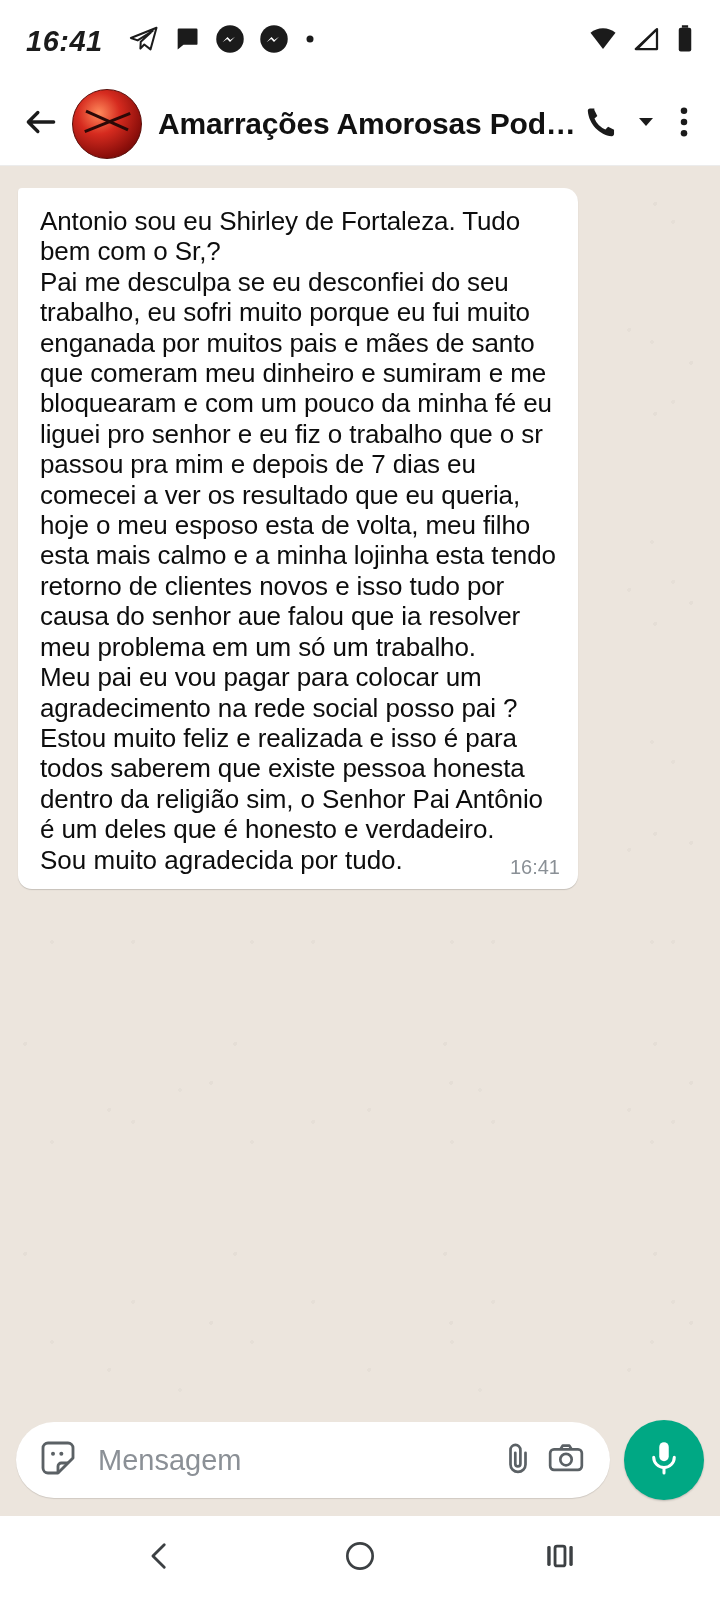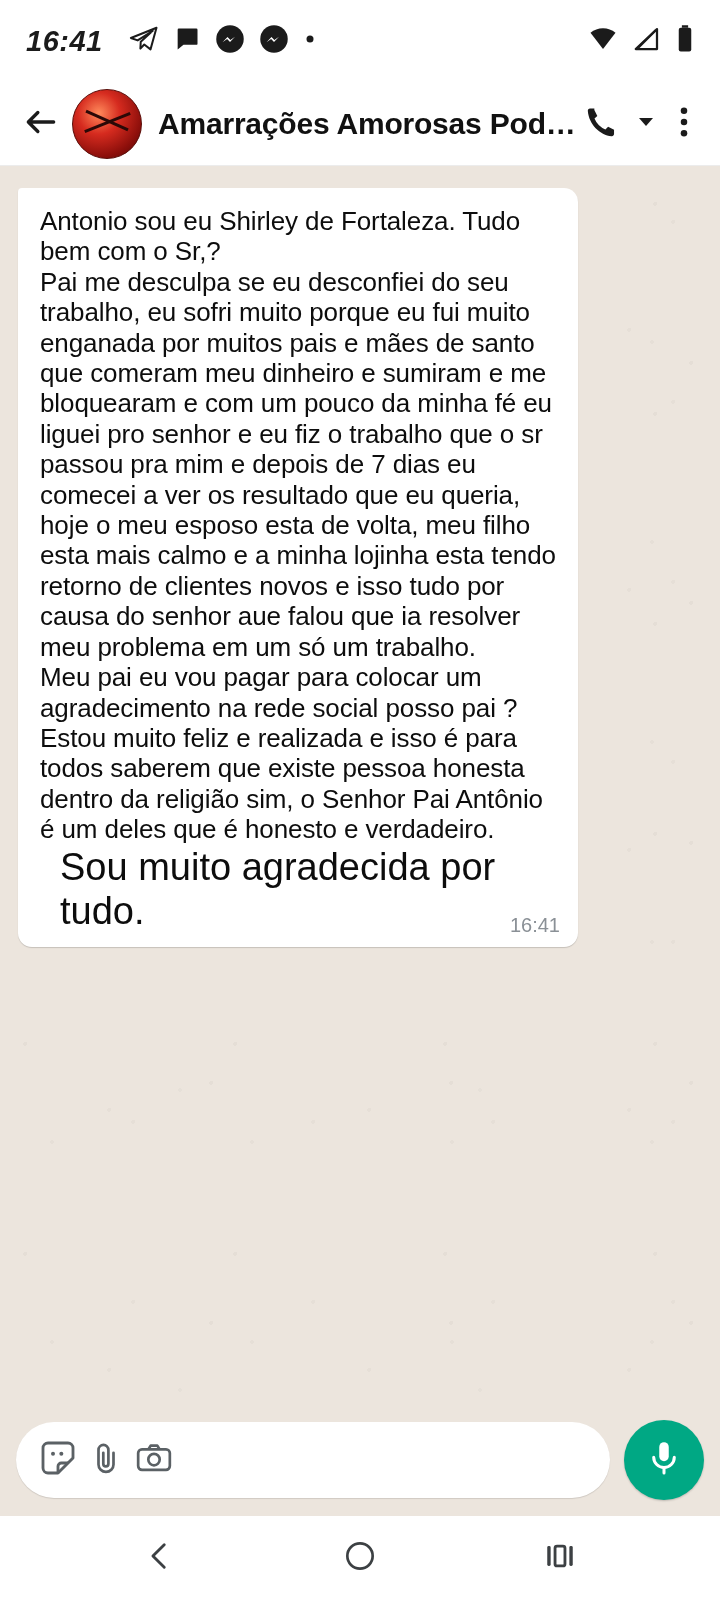--- a/index.html
+++ b/index.html
@@ -160,25 +160,24 @@
     right: 18px;
     bottom: 10px;
     font-size: 20px;
     color: #8a9096;
   }
   .bubble-lastline {
     display: flex;
     align-items: flex-end;
   }
   .bubble-lastline .lastline-text {
-    font-size: 38px;
+    font-size: 26px;
     line-height: 1.17;
     color: #0d0d0d;
     flex: 1 1 auto;
-    margin-left: 20px;
   }
 
   
   .composer {
     flex: 0 0 auto;
     height: 112px;
     display: flex;
     align-items: center;
     padding: 0 16px;
     background: #ece5dd;
@@ -348,20 +347,21 @@
       <div class="pill-icon">
         <span>
           <svg width="40" height="40" viewBox="0 0 24 24">
               <path d="M14 3H6a3 3 0 00-3 3v12a3 3 0 003 3h6l9-9V6a3 3 0 00-3-3z" fill="none" stroke="#5b6165" stroke-width="1.7" stroke-linejoin="round"></path>
               <path d="M12 21v-4a2 2 0 012-2h4" fill="none" stroke="#5b6165" stroke-width="1.7" stroke-linejoin="round"></path>
               <circle cx="9" cy="9.5" r="1.2" fill="#5b6165"></circle>
               <circle cx="14" cy="9.5" r="1.2" fill="#5b6165"></circle>
             </svg>
         </span>
       </div>
+      <input class="msg-input" type="text" placeholder="Mensagem" style="">
       <div class="pill-icon">
         <span>
           <svg width="36" height="36" viewBox="0 0 24 24">
               <path d="M17 8.5v7.8a5 5 0 01-10 0V6.6a3.3 3.3 0 016.6 0v9.3a1.7 1.7 0 01-3.4 0V8.5" fill="none" stroke="#5b6165" stroke-width="1.8" stroke-linecap="round"></path>
             </svg>
         </span>
       </div>
       <div class="pill-icon">
         <span>
           <svg width="38" height="38" viewBox="0 0 24 24">

